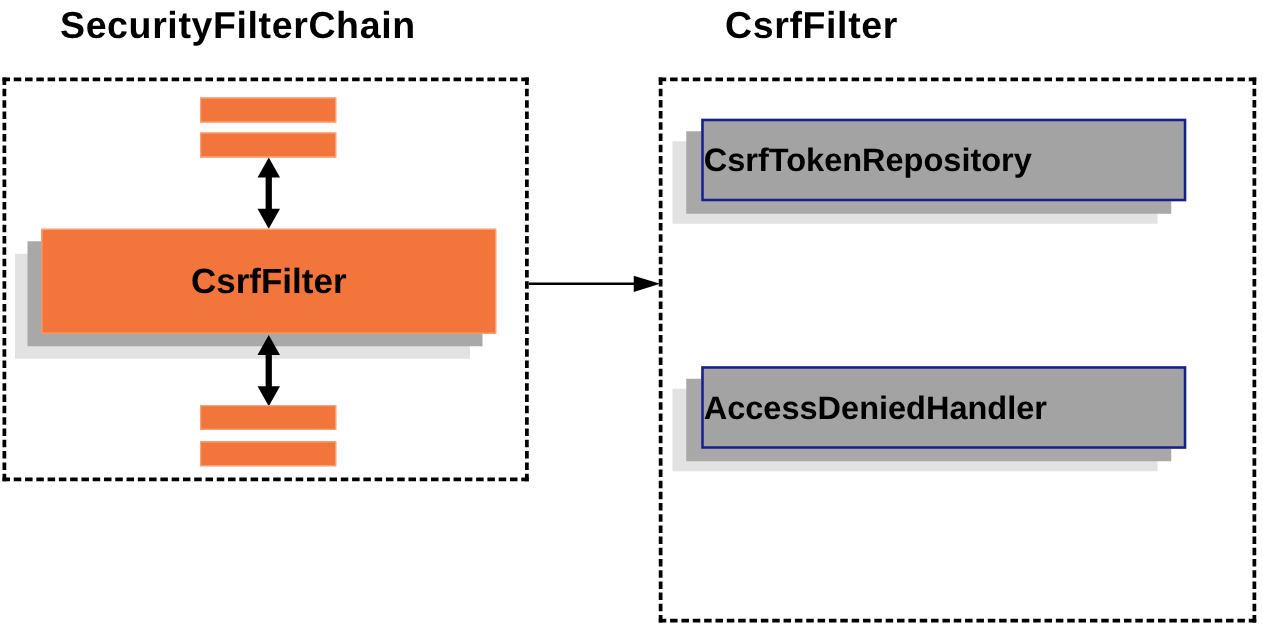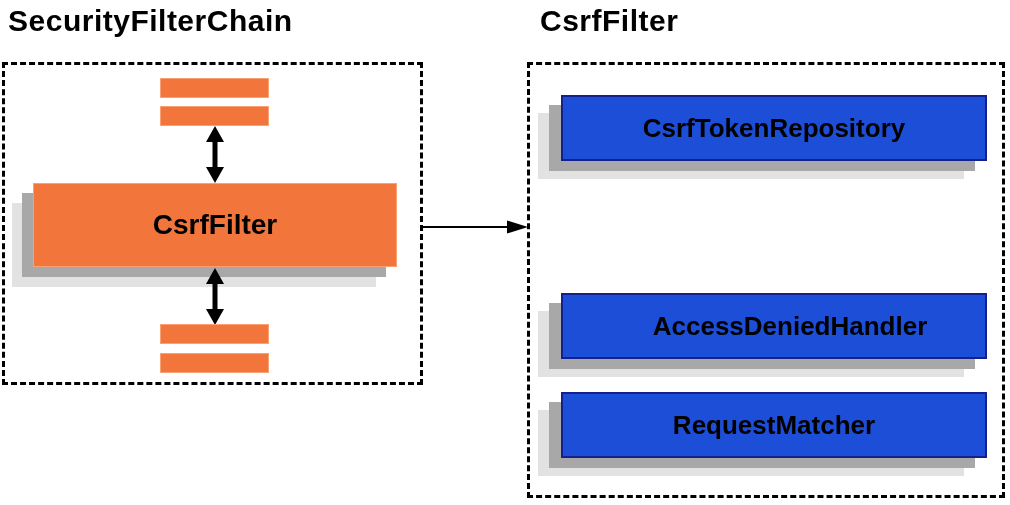--- a/index.html
+++ b/index.html
@@ -16,20 +16,21 @@
     overflow: hidden;
   }
   .group-title {
     position: absolute;
     top: 4px;
     font-size: 30px;
     font-weight: bold;
     color: #000000;
     white-space: nowrap;
     letter-spacing: 0.5px;
+    margin-left: 40px;
   }
   .title-left  { left: 8px; }
   .title-right { left: 540px; }
 
   .dashed-container {
     position: absolute;
     border: 3px dashed #000000;
     box-sizing: border-box;
     background: transparent;
   }
@@ -66,33 +67,32 @@
   }
   .orange-main .box-label {
     font-size: 28px;
     font-weight: bold;
     color: #000000;
   }
 
   .blue-box {
     position: absolute;
     left: 561px;
-    width: 426px;
+    width: 388px;
     height: 66px;
-    background: #1d4ed8;
+    background: #a3a3a3;
     border: 2px solid #14218C;
     box-sizing: border-box;
     box-shadow: -12px 10px 0 0 #A8A8A8, -23px 18px 0 0 #E2E2E2;
     display: flex;
     align-items: center;
-    justify-content: center;
   }
   .blue-c0 { top: 95px; }
   .blue-c1 { top: 194px; }
-  .blue-c2 { top: 293px; padding-left: 32px; }
+  .blue-c2 { top: 293px; }
   .blue-c3 { top: 392px; }
   .blue-box .box-label {
     font-size: 26px;
     font-weight: bold;
     color: #000000;
     white-space: nowrap;
   }
 
   .arrow-svg { position: absolute; }
   .varrow-top    { left: 202px; top: 126px; width: 26px; height: 57px; }
@@ -140,17 +140,14 @@
 
   <div class="blue-box blue-c0">
     <span class="box-label">CsrfTokenRepository</span>
   </div>
 
 
   <div class="blue-box blue-c2">
     <span class="box-label">AccessDeniedHandler</span>
   </div>
 
-  <div class="blue-box blue-c3">
-    <span class="box-label">RequestMatcher</span>
-  </div>
 
 </div>
 
 </body></html>

